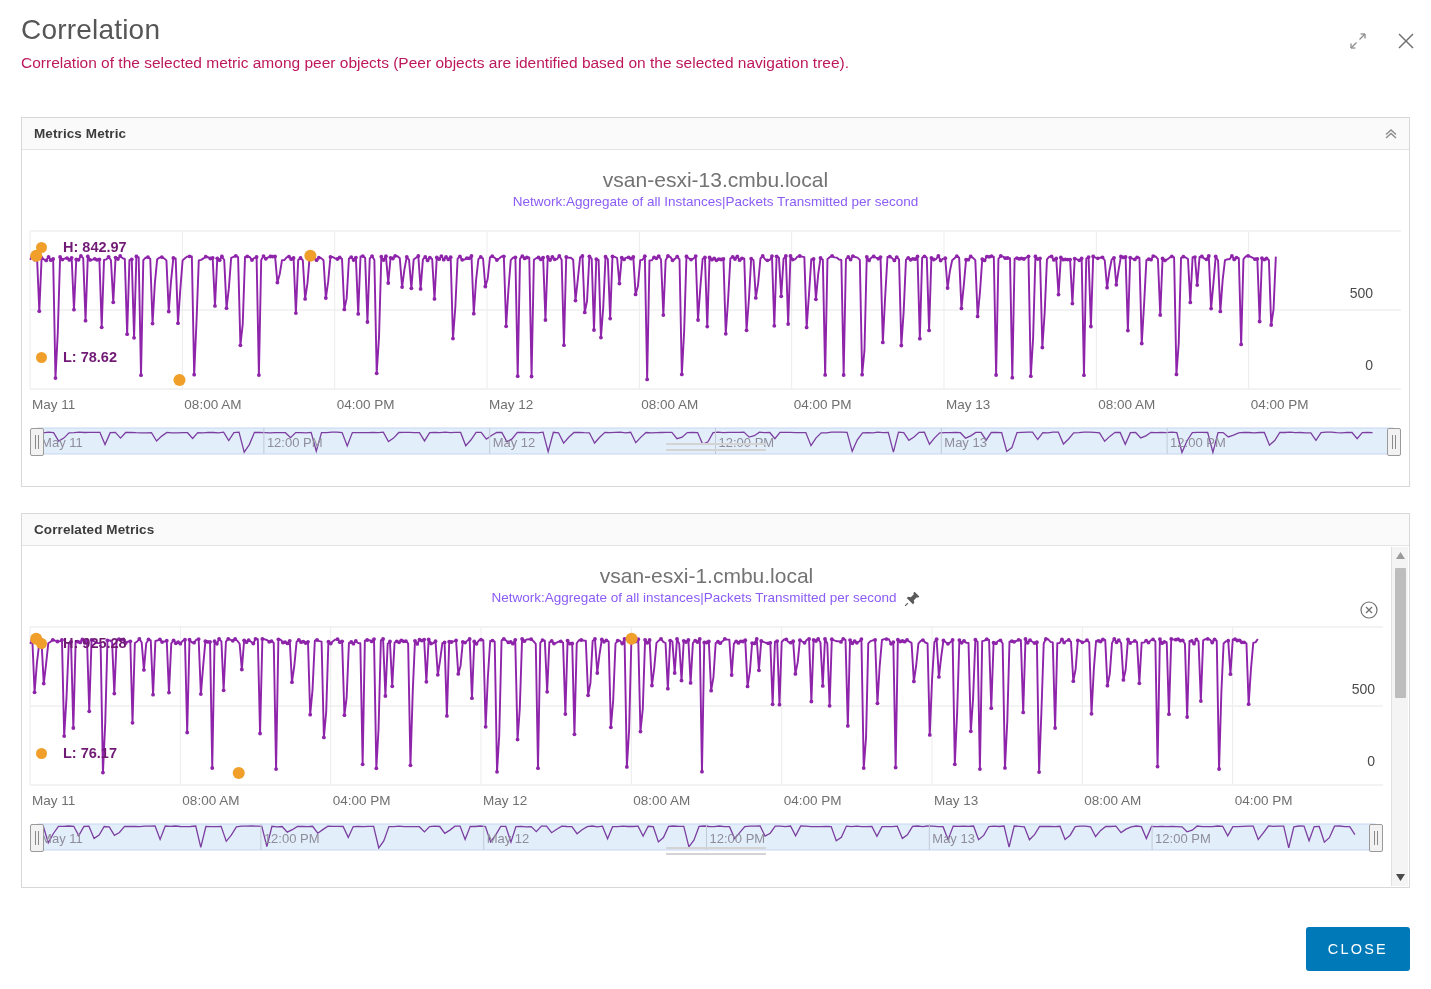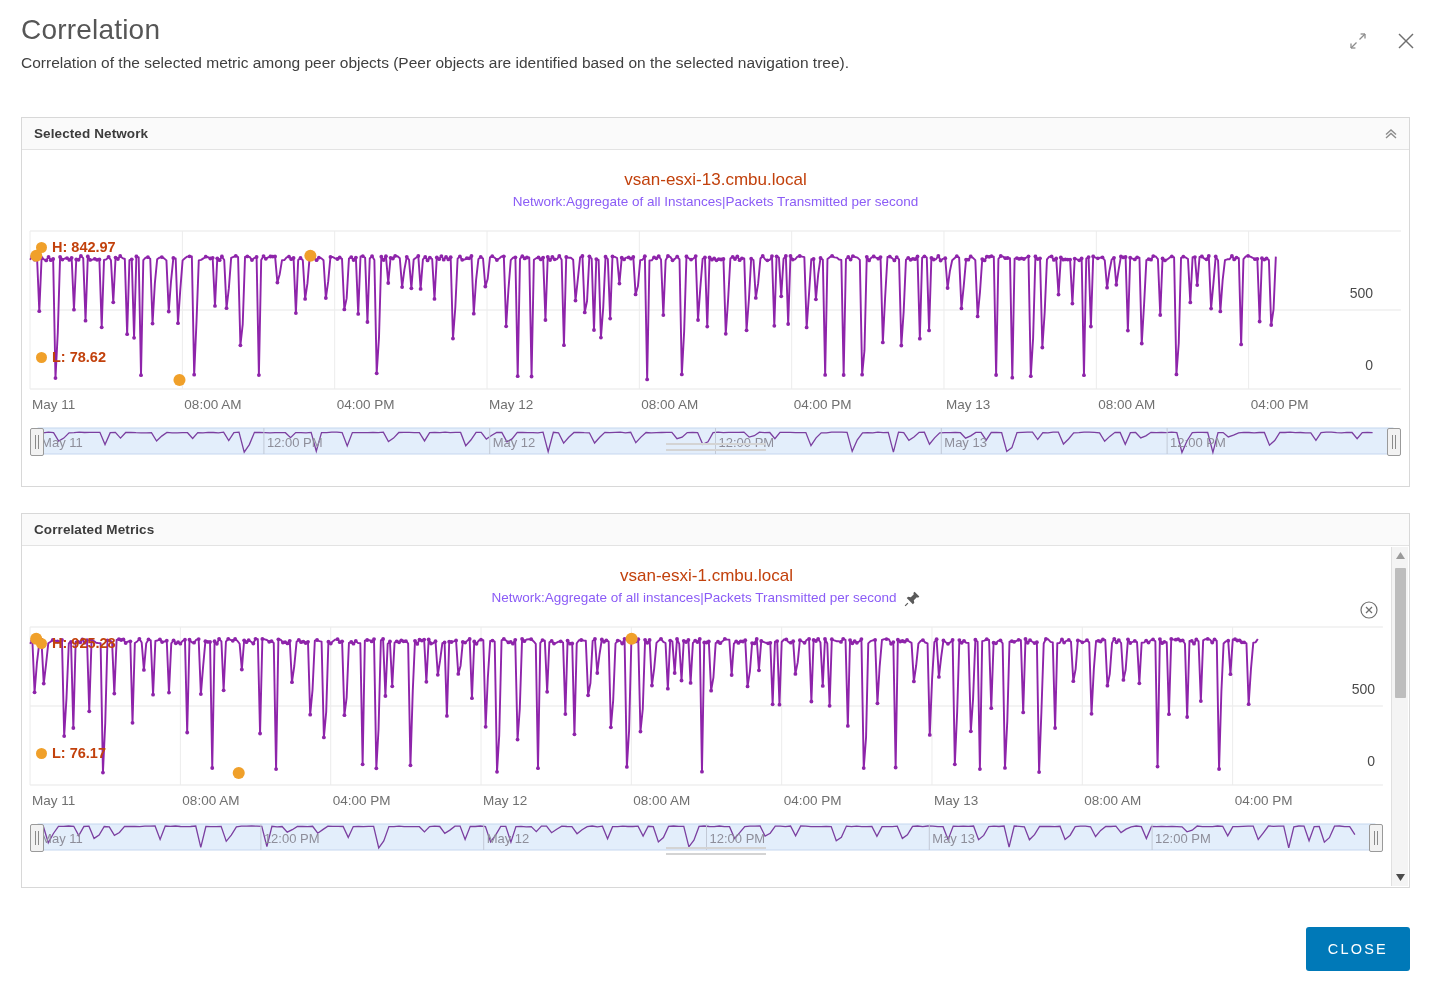--- a/index.html
+++ b/index.html
@@ -13,21 +13,21 @@
   }
   .modal { position: relative; width: 1431px; height: 989px; background:#fff;padding-left:40px; }
 
   
   .hdr { position:absolute; left:21px; top:10px; right:21px; }
   .hdr-title {
     font-size: 28px; font-weight: 400; color:#565656;
     letter-spacing: .2px; line-height: 40px; margin:0;
   }
   .hdr-sub {
-    font-size: 15.5px; color:#404040; line-height: 22px;
+    font-size: 15.5px; color:#be185d; line-height: 22px;
     margin-top: 2px; font-weight: 400;
   }
   .hdr-actions {
     position:absolute; right:12px; top:28px;
     display:flex; align-items:center; gap:22px;
   }
   .icon-btn {
     width:26px; height:26px; display:flex; align-items:center;
     justify-content:center; cursor:pointer; color:#8c8c8c;
   }
@@ -51,21 +51,21 @@
   }
   .collapse-icon {
     position:absolute; right:8px; top:50%; transform:translateY(-50%);
     width:20px; height:20px; display:flex; align-items:center; justify-content:center;
     color:#8c8c8c; cursor:pointer;
   }
 
   
   .chart-block { position:relative; width:100%; }
   .chart-title {
-    text-align:center; font-size:17px; color:#c2410c;
+    text-align:center; font-size:21px; color:#737373;
     padding-top:20px; line-height:20px;
   }
   .chart-sub {
     text-align:center; font-size:13.5px; color:#8b5cf6;
     line-height:18px; margin-top:3px;
     display:flex; align-items:center; justify-content:center; gap:8px;
   }
   .pin-icon { display:inline-flex; color:#6f6f6f; cursor:pointer; }
   .remove-series {
     position:absolute; right:30px; top:54px;
@@ -74,22 +74,22 @@
 
   
   .plot-wrap { position:relative; margin-top:14px; height:168px; }
   .plot-svg { display:block; width:100%; height:168px; }
   .yaxis-labels {
     position:absolute; right:36px; top:0; height:168px; width:60px;
     pointer-events:none;
   }
   .ylab { position:absolute; right:0; font-size:14px; color:#4a4a4a; }
   .hl-label {
-    position:absolute; font-size:14.5px; font-weight:700; color:#c2410c;
-    white-space:nowrap; display:flex; align-items:center; gap:5px;
+    position:absolute; font-size:14.5px; font-weight:700; color:#701a75;
+    white-space:nowrap; display:flex; align-items:center; gap:16px;
   }
   .hl-dot {
     width:11px; height:11px; border-radius:50%; background:#f0a02a;
     display:inline-block; flex:none;
   }
   .xaxis {
     position:relative; height:22px; margin-top:4px;
   }
   .xtick {
     position:absolute; font-size:13.5px; color:#707070; white-space:nowrap;
@@ -162,21 +162,21 @@
     <div class="icon-btn" title="Close">
       <svg width="22" height="22" viewBox="0 0 22 22" fill="none" stroke="#6f6f6f" stroke-width="1.4">
         <path d="M4 4 L18 18"></path>
           <path d="M18 4 L4 18"></path>
       </svg>
     </div>
   </div>
 
   <div class="card" id="card-selected">
     <div class="card-head">
-      <span class="card-head-title">Selected Network</span>
+      <span class="card-head-title">Metrics Metric</span>
       <span class="collapse-icon">
         <svg width="16" height="16" viewBox="0 0 16 16" fill="none" stroke="#8c8c8c" stroke-width="1.4">
           <path d="M3 8.5 L8 4 L13 8.5"></path>
             <path d="M3 12 L8 7.5 L13 12"></path>
         </svg>
       </span>
     </div>
 
     <div class="chart-block">
       <div class="chart-title">vsan-esxi-13.cmbu.local</div>

